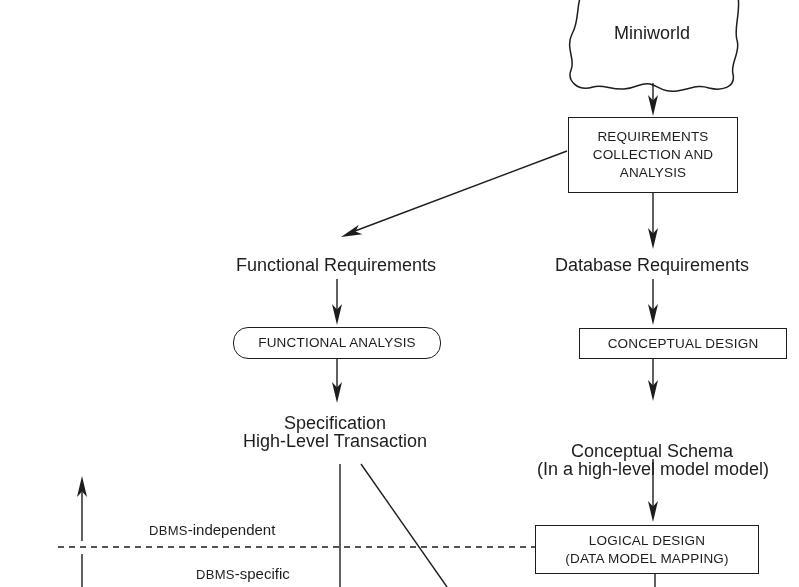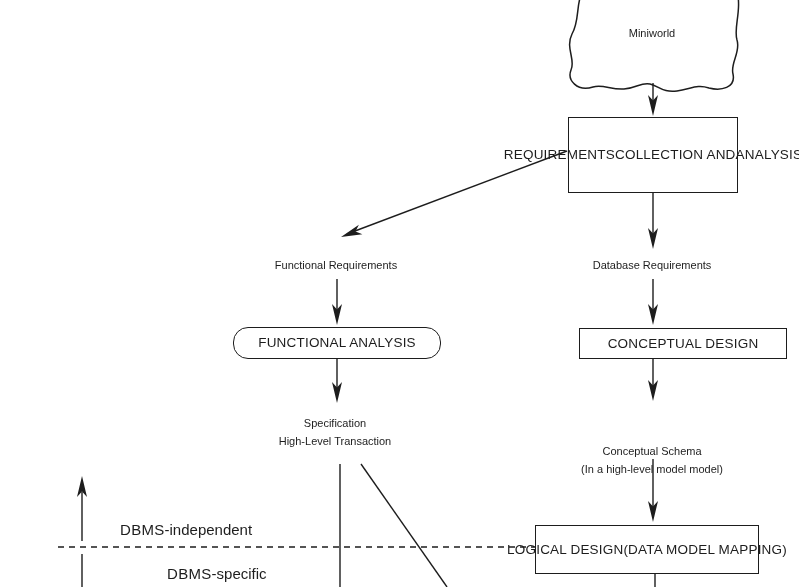--- a/index.html
+++ b/index.html
@@ -36,46 +36,47 @@
     fill: #ffffff;
     stroke: #1d1d1d;
     stroke-width: 1.5;
   }
   .box {
     position: absolute;
     box-sizing: border-box;
     border: 1.6px solid #1d1d1d;
     background: #ffffff;
     display: flex;
-    flex-direction: row;
+    flex-direction: column;
     align-items: center;
     justify-content: center;
     text-align: center;
     font-size: 13.5px;
     line-height: 18px;
     letter-spacing: 0.2px;
     white-space: nowrap;
   }
   .flow-label {
     position: absolute;
     text-align: center;
-    font-size: 11px;
+    font-size: 18px;
     line-height: 18px;
     white-space: nowrap;
   }
   .zone-label {
     position: absolute;
     text-align: left;
     font-size: 15px;
     line-height: 16px;
     white-space: nowrap;
   }
   .zone-label .acronym {
-    font-size: 15px;
+    font-size: 13px;
     letter-spacing: 0.3px;
+    margin-left: 29px;
   }
   .lbl-line { display: block; }
 </style>
 </head>
 <body>
 
 <div class="canvas">
 
   <svg class="overlay" viewBox="0 0 799 587">
 

